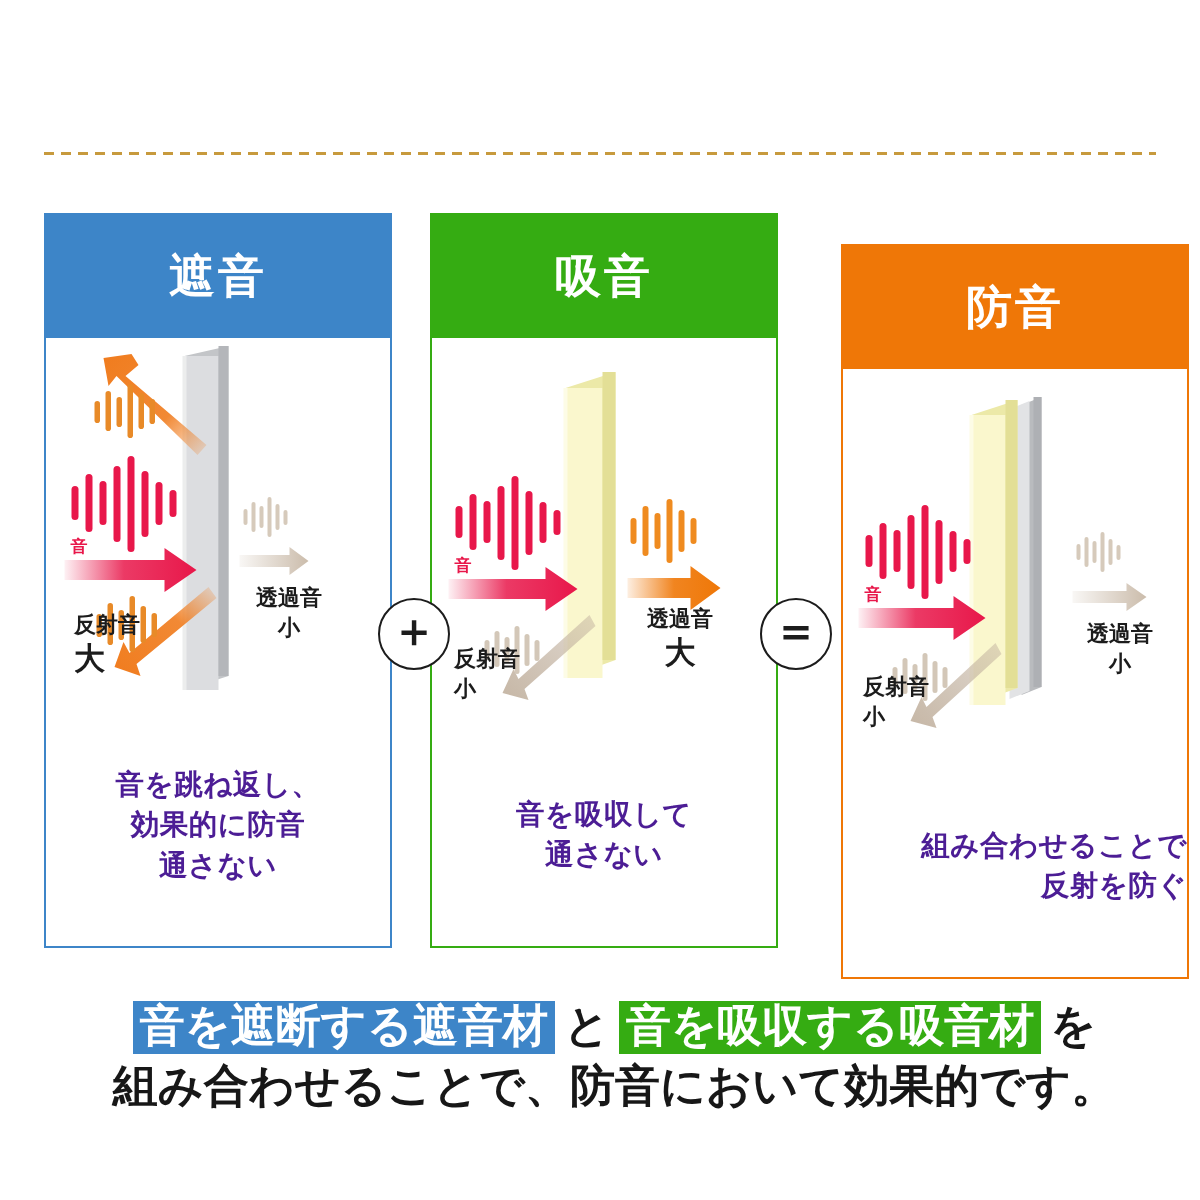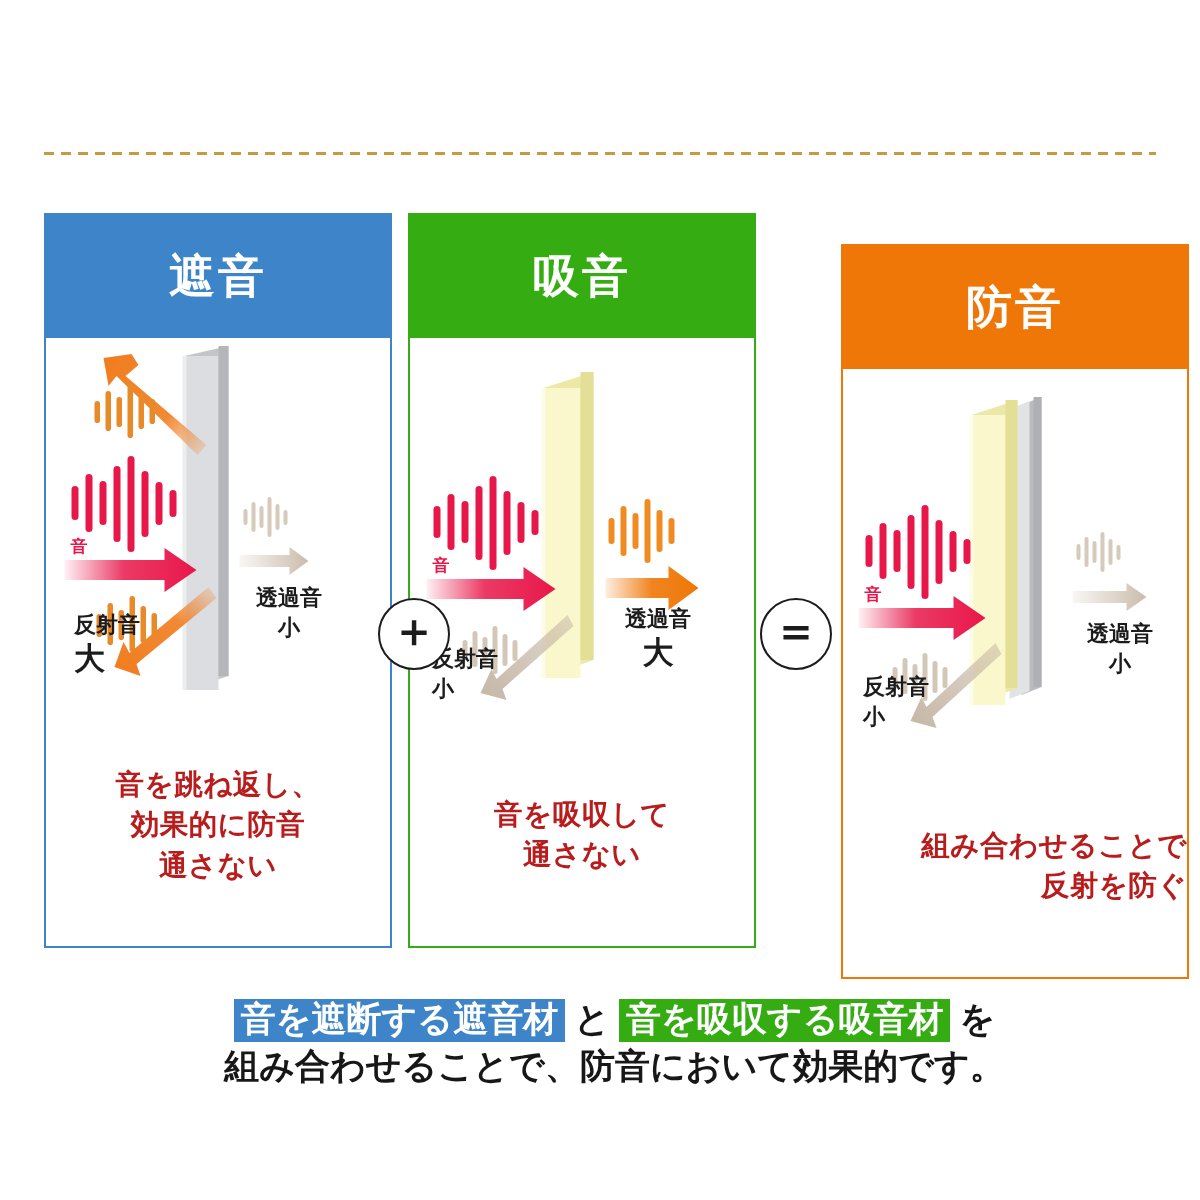--- a/index.html
+++ b/index.html
@@ -71,21 +71,21 @@
     height: 735px;
     background: #ffffff;
     border-radius: 0;
     border-style: solid;
     border-width: 2.5px;
     overflow: hidden;
     display: flex;
     flex-direction: column;
   }
   .card.c1 { left: 0px;   border-color: #3d85c8; }
-  .card.c2 { left: 364px; border-color: #35ac12; }
+  .card.c2 { left: 386px; border-color: #35ac12; }
   .card.c3 { left: 797px; border-color: #ef7707; margin-top: 31px; }
 
   .card-header {
     height: 123px;
     flex: 0 0 123px;
     display: flex;
     align-items: center;
     justify-content: center;
     color: #ffffff;
     font-size: 46px;
@@ -111,21 +111,21 @@
   .diagram svg { display: block; width: 100%; height: 100%; }
 
   .caption {
     position: absolute;
     left: 0;
     top: 426px;
     width: 100%;
     text-align: center;
     font-size: 28.5px;
     font-weight: 700;
-    color: #b91c1c;
+    color: #4c1d95;
     line-height: 1.42;
     letter-spacing: 0.5px;
   }
 
   
   .connector {
     position: absolute;
     width: 72px;
     height: 72px;
     border-radius: 50%;
@@ -147,21 +147,21 @@
   
   .summary {
     position: absolute;
     left: 0;
     top: 996px;
     width: 1200px;
     text-align: center;
   }
   .summary-line {
     white-space: nowrap;
-    font-size: 35px;
+    font-size: 45px;
     font-weight: 900;
     color: #171717;
     line-height: 1.33;
     letter-spacing: 0px;
     margin-left: 29px;
   }
   .summary-line .hl {
     color: #ffffff;
     padding: 2px 7px 5px 7px;
     display: inline-block;

